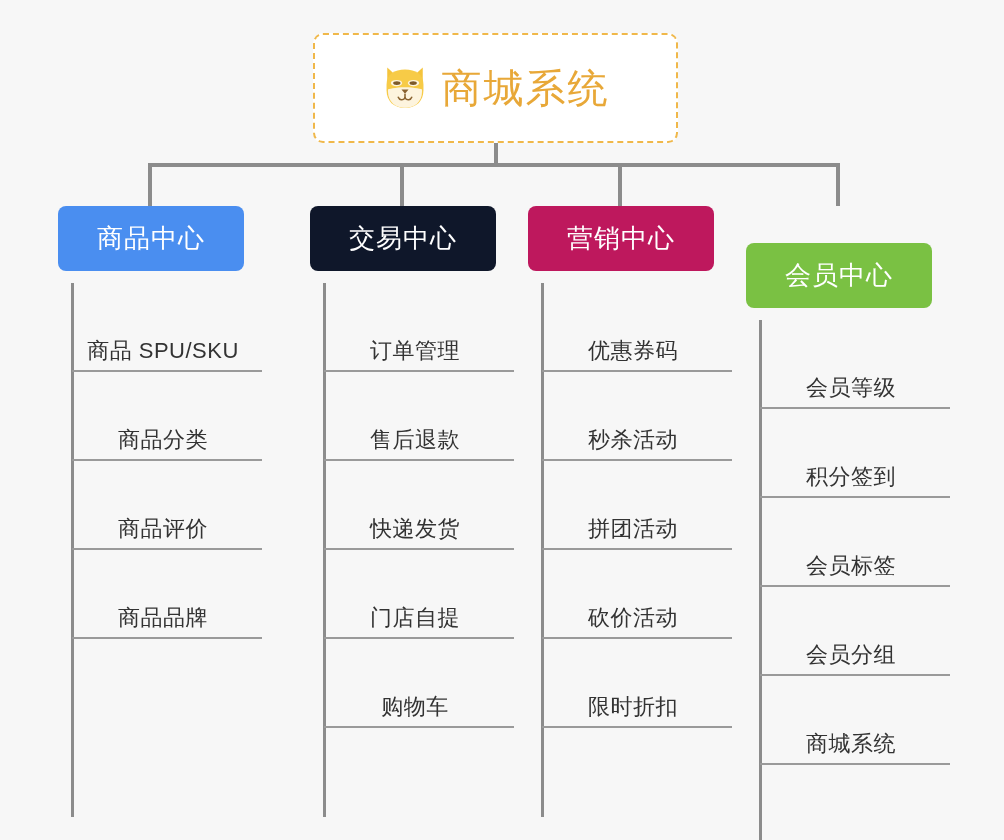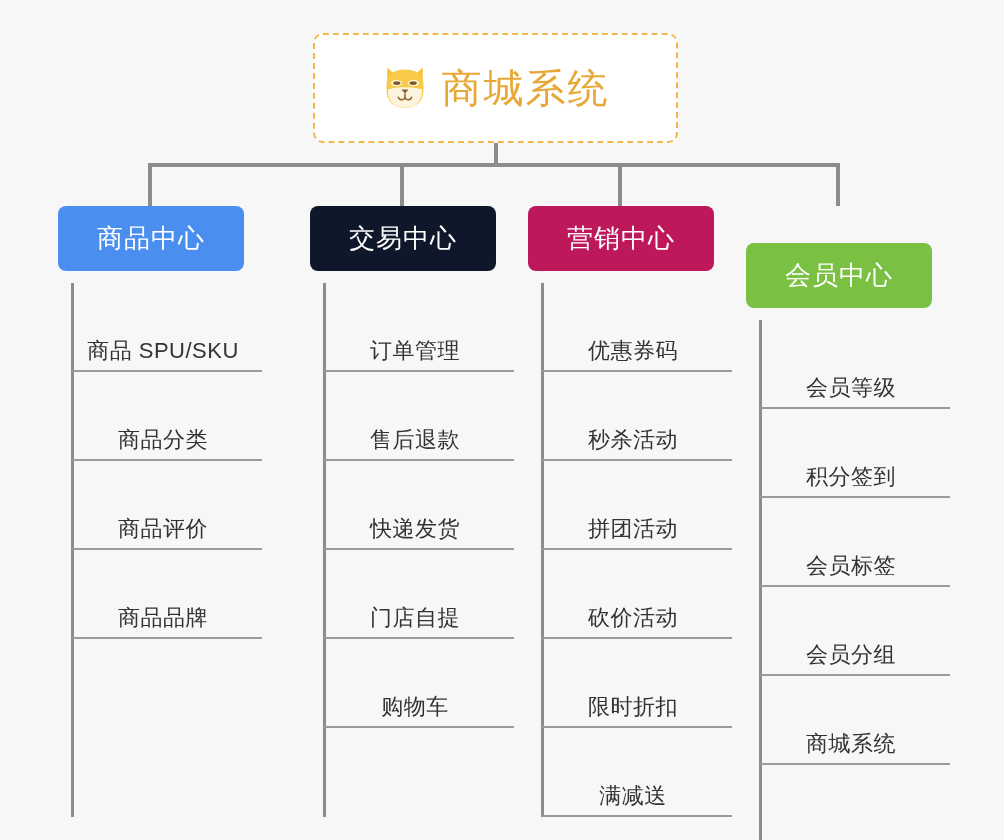--- a/index.html
+++ b/index.html
@@ -234,23 +234,20 @@
           </div>
         <div class="leaf-item">
             <span class="leaf-label">拼团活动</span>
           </div>
         <div class="leaf-item">
             <span class="leaf-label">砍价活动</span>
           </div>
         <div class="leaf-item">
             <span class="leaf-label">限时折扣</span>
           </div>
-        <div class="leaf-item">
-            <span class="leaf-label">满减送</span>
-          </div>
       </div>
     </div>
 
     <div class="column" style="left:746px;width:186px">
       <div class="cat-box" style="background: rgb(122, 193, 67); margin-top: 37px;">
         <span>会员中心</span>
       </div>
       <div class="leaf-list">
         <div class="spine" style="background: rgb(140, 140, 140); height: 534px;"></div>
         <div class="leaf-item">

